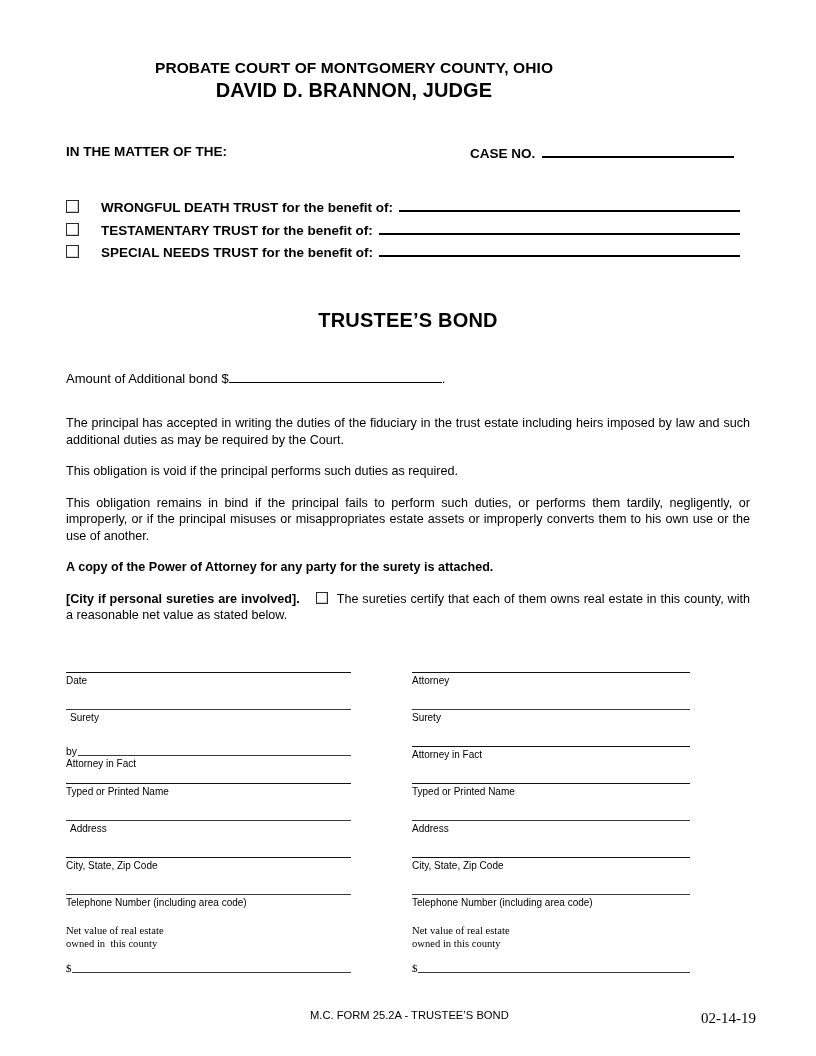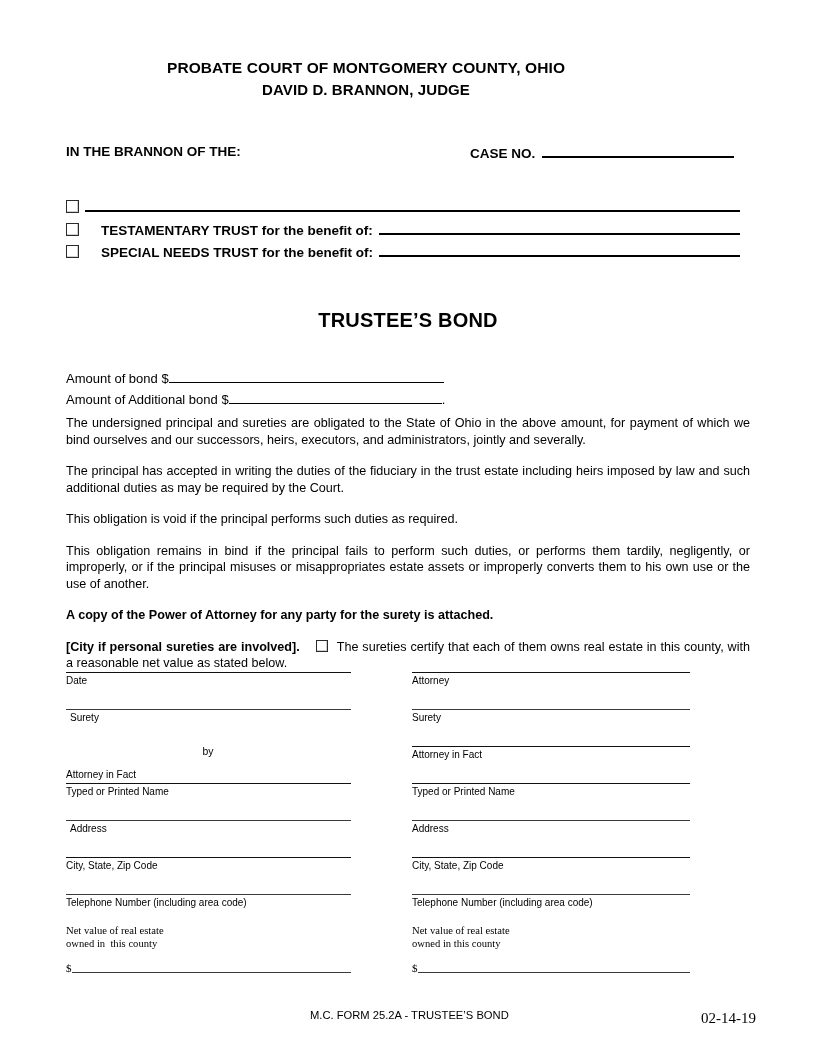--- a/index.html
+++ b/index.html
@@ -19,29 +19,29 @@
     position: absolute;
     left: 0; top: 0;
     width: 816px;
     height: 1056px;
     overflow: hidden;
   }
 
   
   .court-header {
     position: absolute;
-    left: 12px; top: 57px;
+    left: 0; top: 57px;
     width: 708px;
     text-align: center;
     font-weight: bold;
     font-size: 15.5px;
     letter-spacing: 0.1px;
     line-height: 22px;
   }
-  .court-header .line2 { font-size: 15px; }
+  .court-header .line2 { font-size: 20px; }
 
   
   .matter-row {
     position: absolute;
     left: 66px; top: 144px;
     width: 684px;
     height: 22px;
   }
   .matter-label {
     position: absolute;
@@ -189,23 +189,22 @@
   .cap {
     font-size: 10px;
     line-height: 13px;
     padding-top: 1px;
     white-space: nowrap;
   }
   .cap.indent { padding-left: 4px; }
 
   .by-row {
     display: flex;
-    align-items: center;
+    align-items: flex-end;
     width: 100%;
-    flex-direction: column;
   }
   .by-label {
     font-size: 10.4px;
     line-height: 11px;
     padding-right: 1px;
     position: relative;
     top: 1px;
   }
   .by-rule {
     flex: 1 1 auto;
@@ -262,31 +261,32 @@
 <body>
 
 <div class="page">
 
   <div class="court-header">
     <div class="line1">PROBATE COURT OF MONTGOMERY COUNTY, OHIO</div>
     <div class="line2">DAVID D. BRANNON, JUDGE</div>
   </div>
 
   <div class="matter-row">
-    <span class="matter-label">IN THE BRANNON OF THE:</span>
+    <span class="matter-label">IN THE MATTER OF THE:</span>
     <span class="case-no-wrap">
       <span class="case-no-label">CASE NO.</span>
       <span class="case-no-rule"></span>
     </span>
   </div>
 
   <div class="trust-rows">
 
     <div class="trust-row">
       <span class="cbox"></span>
+      <span class="trust-label">WRONGFUL DEATH TRUST for the benefit of:</span>
       <span class="trust-rule"></span>
     </div>
 
     <div class="trust-row">
       <span class="cbox"></span>
       <span class="trust-label">TESTAMENTARY TRUST for the benefit of:</span>
       <span class="trust-rule"></span>
     </div>
 
     <div class="trust-row">
@@ -294,32 +294,27 @@
       <span class="trust-label">SPECIAL NEEDS TRUST for the benefit of:</span>
       <span class="trust-rule"></span>
     </div>
 
   </div>
 
   <div class="doc-title">TRUSTEE’S BOND</div>
 
   <div class="amount-block">
     <div class="amount-row">
-      <span>Amount of bond $</span>
-      <span class="amount-rule r1"></span>
-    </div>
-    <div class="amount-row">
       <span>Amount of Additional bond $</span>
       <span class="amount-rule r2"></span>
       <span class="amount-tail">.</span>
     </div>
   </div>
 
   <div class="body-text">
-    <p>The undersigned principal and sureties are obligated to the State of Ohio in the above amount, for payment of which we bind ourselves and our successors, heirs, executors, and administrators, jointly and severally.</p>
     <p>The principal has accepted in writing the duties of the fiduciary in the trust estate including heirs imposed by law and such additional duties as may be required by the Court.</p>
     <p>This obligation is void if the principal performs such duties as required.</p>
     <p>This obligation remains in bind if the principal fails to perform such duties, or performs them tardily, negligently, or improperly, or if the principal misuses or misappropriates estate assets or improperly converts them to his own use or the use of another.</p>
     <p class="bold">A copy of the Power of Attorney for any party for the surety is attached.</p>
     <p class="inline-cb-para"><span style="font-weight:bold">[City if personal sureties are involved].</span><span class="inline-cb"></span><span>The sureties certify that each of them owns real estate in this county, with a reasonable net value as stated below.</span></p>
   </div>
 
   <div class="sig-area">
 
     <div class="sig-col left">

